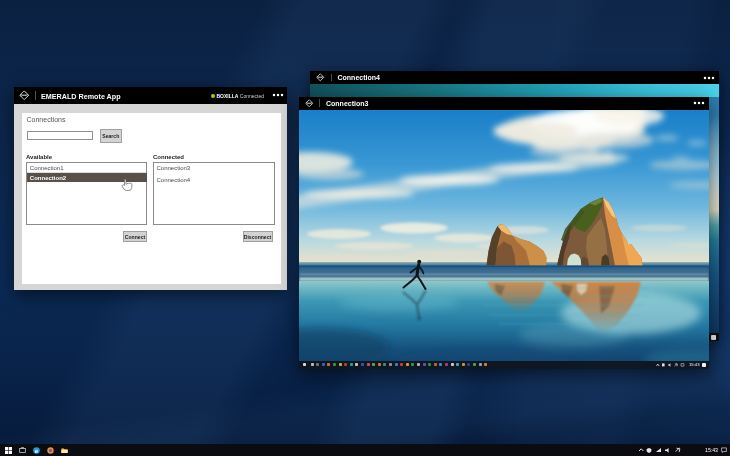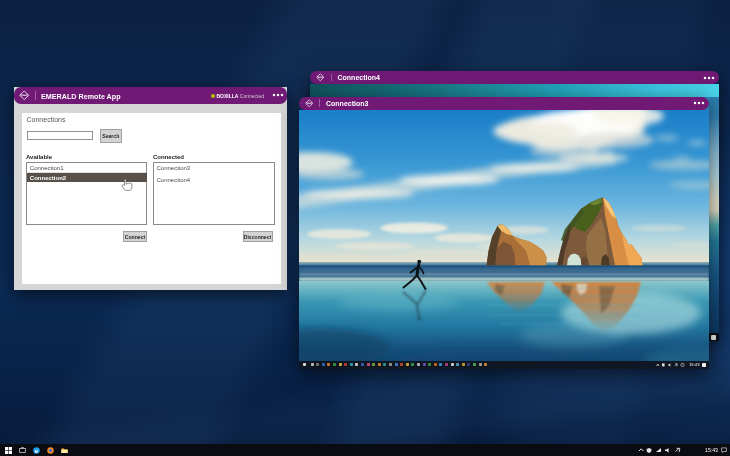--- a/index.html
+++ b/index.html
@@ -9,21 +9,21 @@
     background:
       radial-gradient(ellipse 170px 230px at 805px 265px, rgba(60,140,220,.40), rgba(40,100,180,.14) 55%, rgba(0,0,0,0) 75%),
       radial-gradient(ellipse 430px 150px at 760px 400px, rgba(70,140,210,.10), rgba(0,0,0,0) 70%),
       linear-gradient(171deg, rgba(0,0,0,0) 76%, rgba(90,155,225,.055) 81%, rgba(90,155,225,.055) 87%, rgba(0,0,0,0) 91%),
       linear-gradient(108deg, rgba(0,0,0,0) 52%, rgba(110,170,240,.07) 56.5%, rgba(110,170,240,.07) 65%, rgba(0,0,0,0) 69%),
       linear-gradient(118deg, rgba(0,0,0,0) 27%, rgba(120,180,250,.06) 31.5%, rgba(120,180,250,.06) 44%, rgba(0,0,0,0) 48%),
       linear-gradient(100deg, rgba(0,0,0,0) 68%, rgba(100,160,230,.045) 74%, rgba(100,160,230,.045) 85%, rgba(0,0,0,0) 89%),
       linear-gradient(180deg, #0b2142 0%, #0c2850 40%, #0b2a55 62%, #082045 86%, #061a39 100%);
   }
   .win { position:absolute; box-shadow:0 5px 16px rgba(0,0,0,.55); }
-  .tbar { position:absolute; left:0; top:0; width:100%; background:#701a75; color:#fff;border-radius:7px; }
+  .tbar { position:absolute; left:0; top:0; width:100%; background:#000000; color:#fff; }
   .dotsvg { position:absolute; }
 
   
   #em { left:14px; top:87px; width:272.5px; height:203px; background:#d6d6d6; }
   #em .tbar { height:17px; }
   #em-logo { position:absolute; left:5px; top:3.2px; width:10.5px; height:10.5px; }
   #em-sep { position:absolute; left:21px; top:4px; width:.8px; height:9px; background:rgba(255,255,255,.32); }
   #em-title { position:absolute; left:27px; top:4.6px; font-size:7.2px; font-weight:bold; color:#fff; }
   #em-dot { position:absolute; left:196.5px; top:6.5px; width:4.4px; height:4.4px; border-radius:50%; background:#b8c400; }
   #em-box { position:absolute; left:202.5px; top:5.9px; font-size:5px; color:#ccc; white-space:nowrap; }

